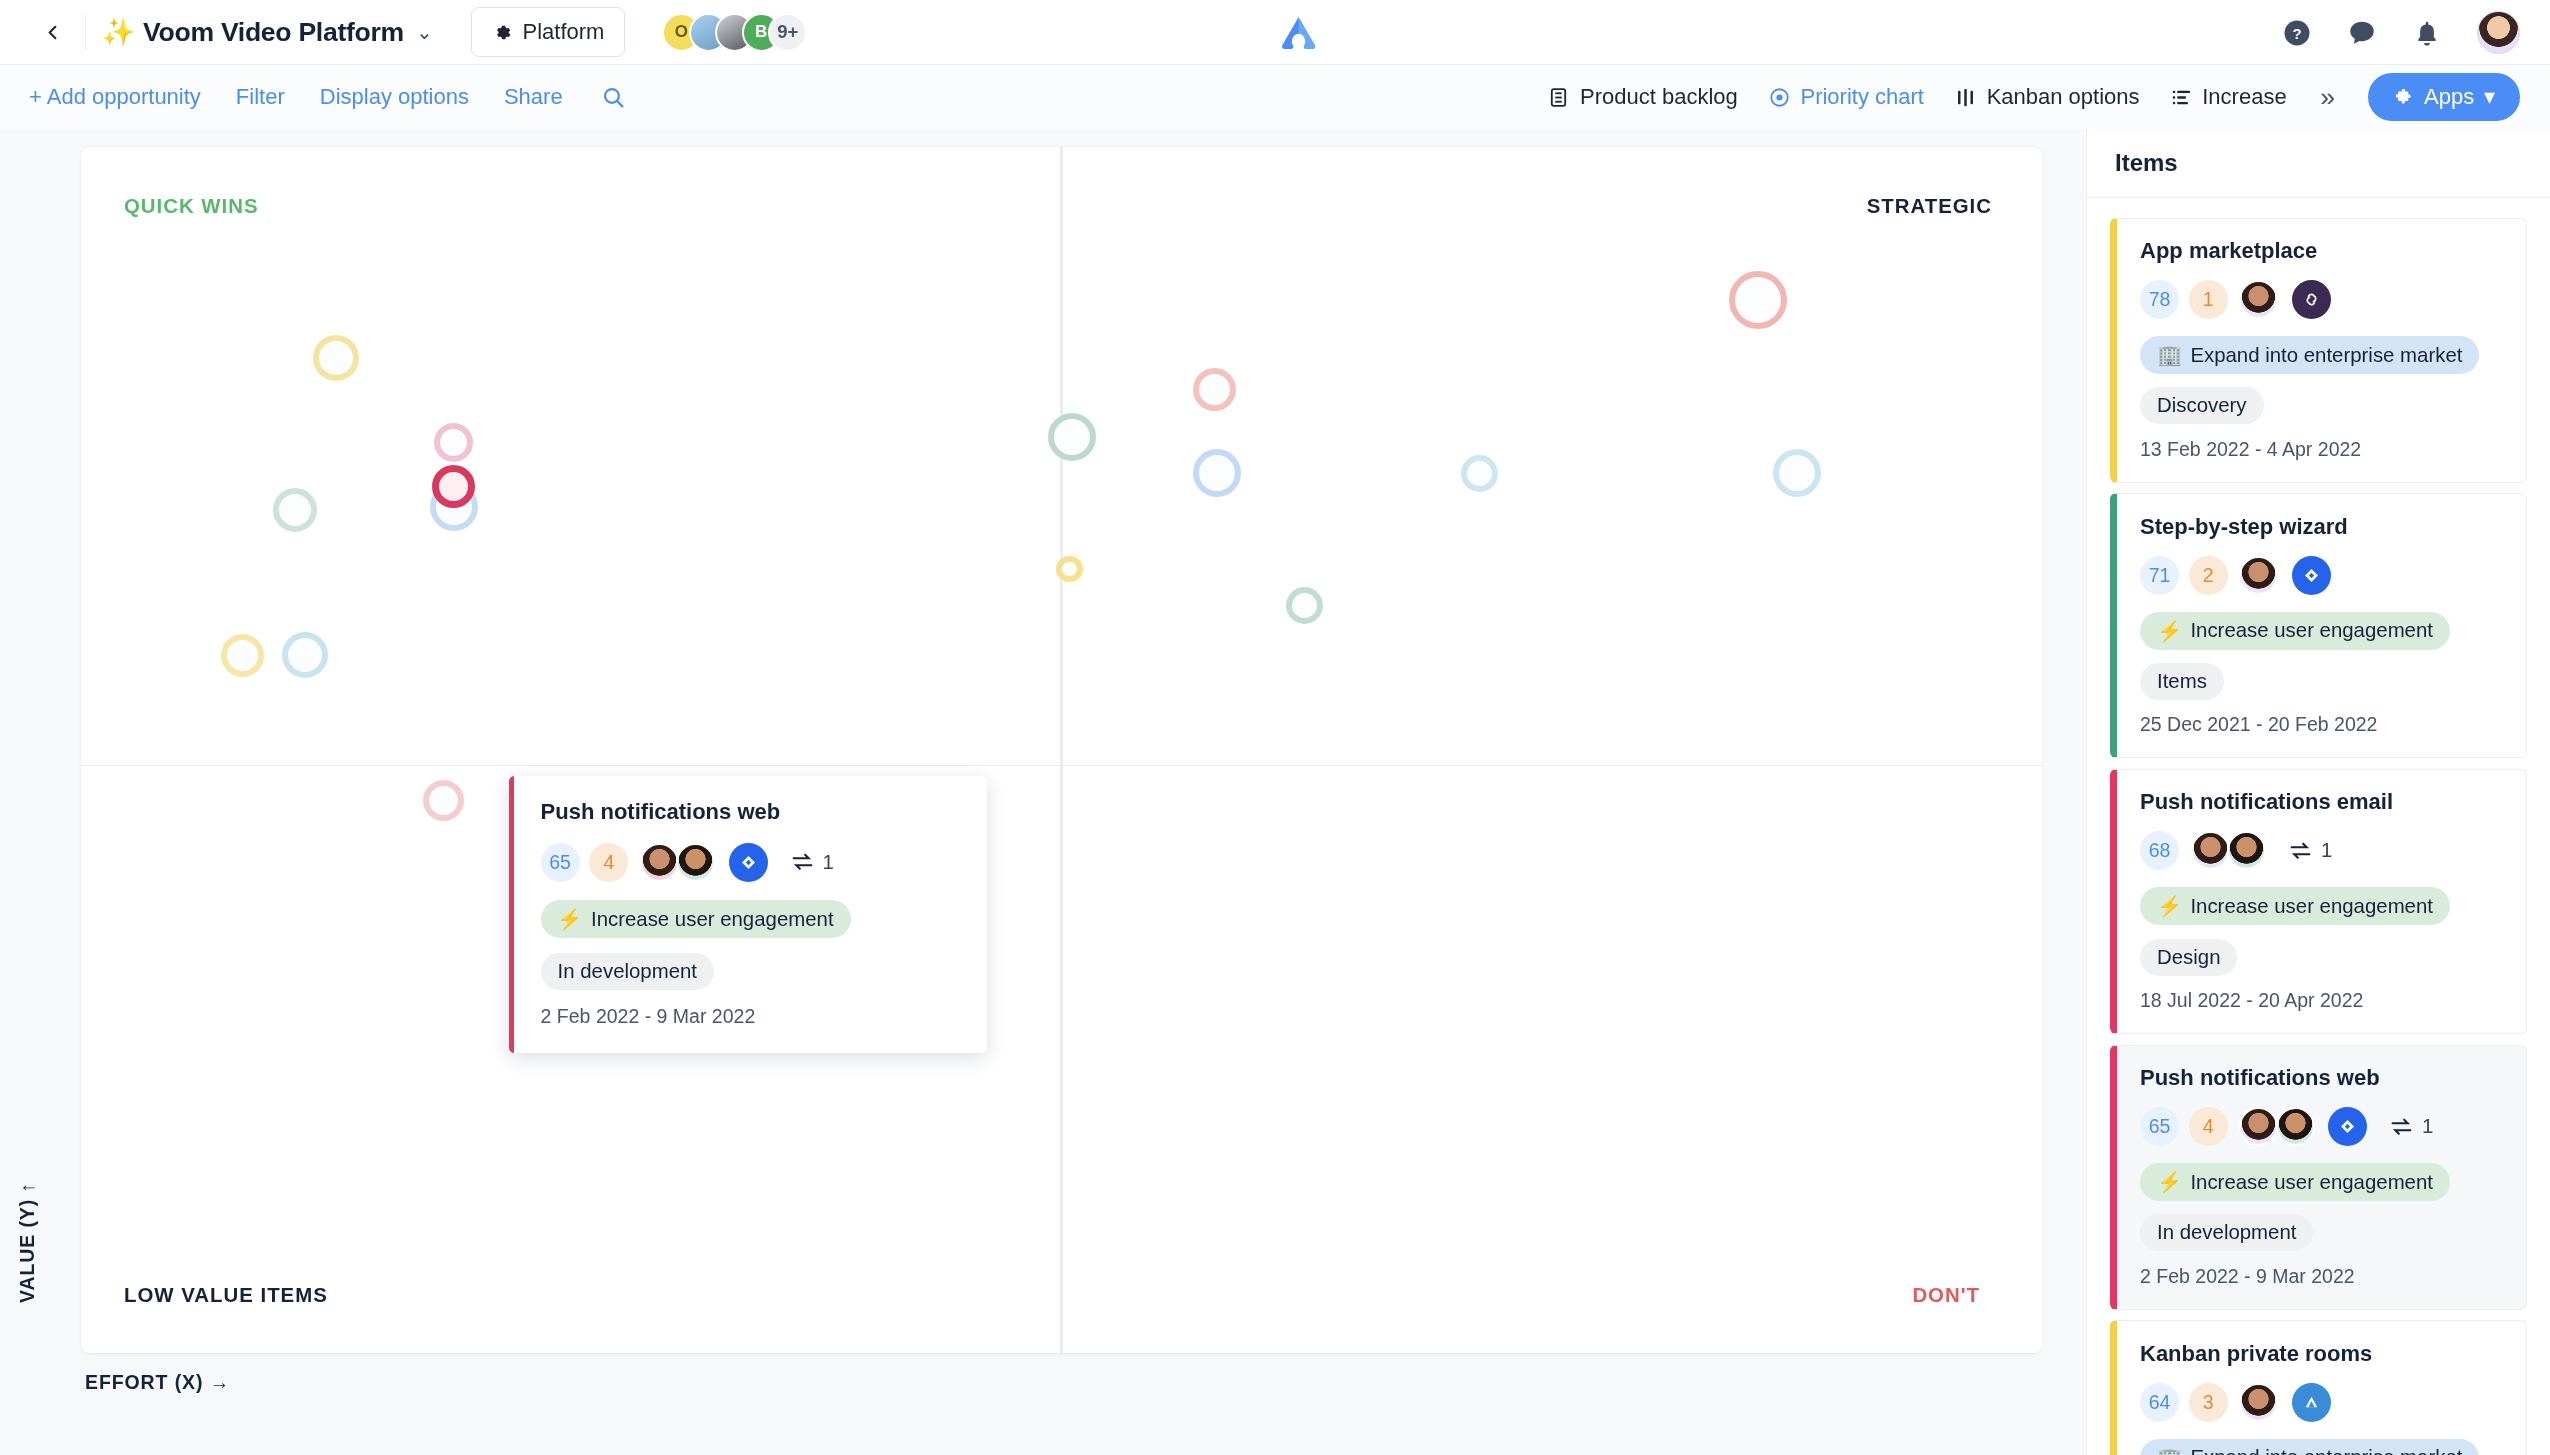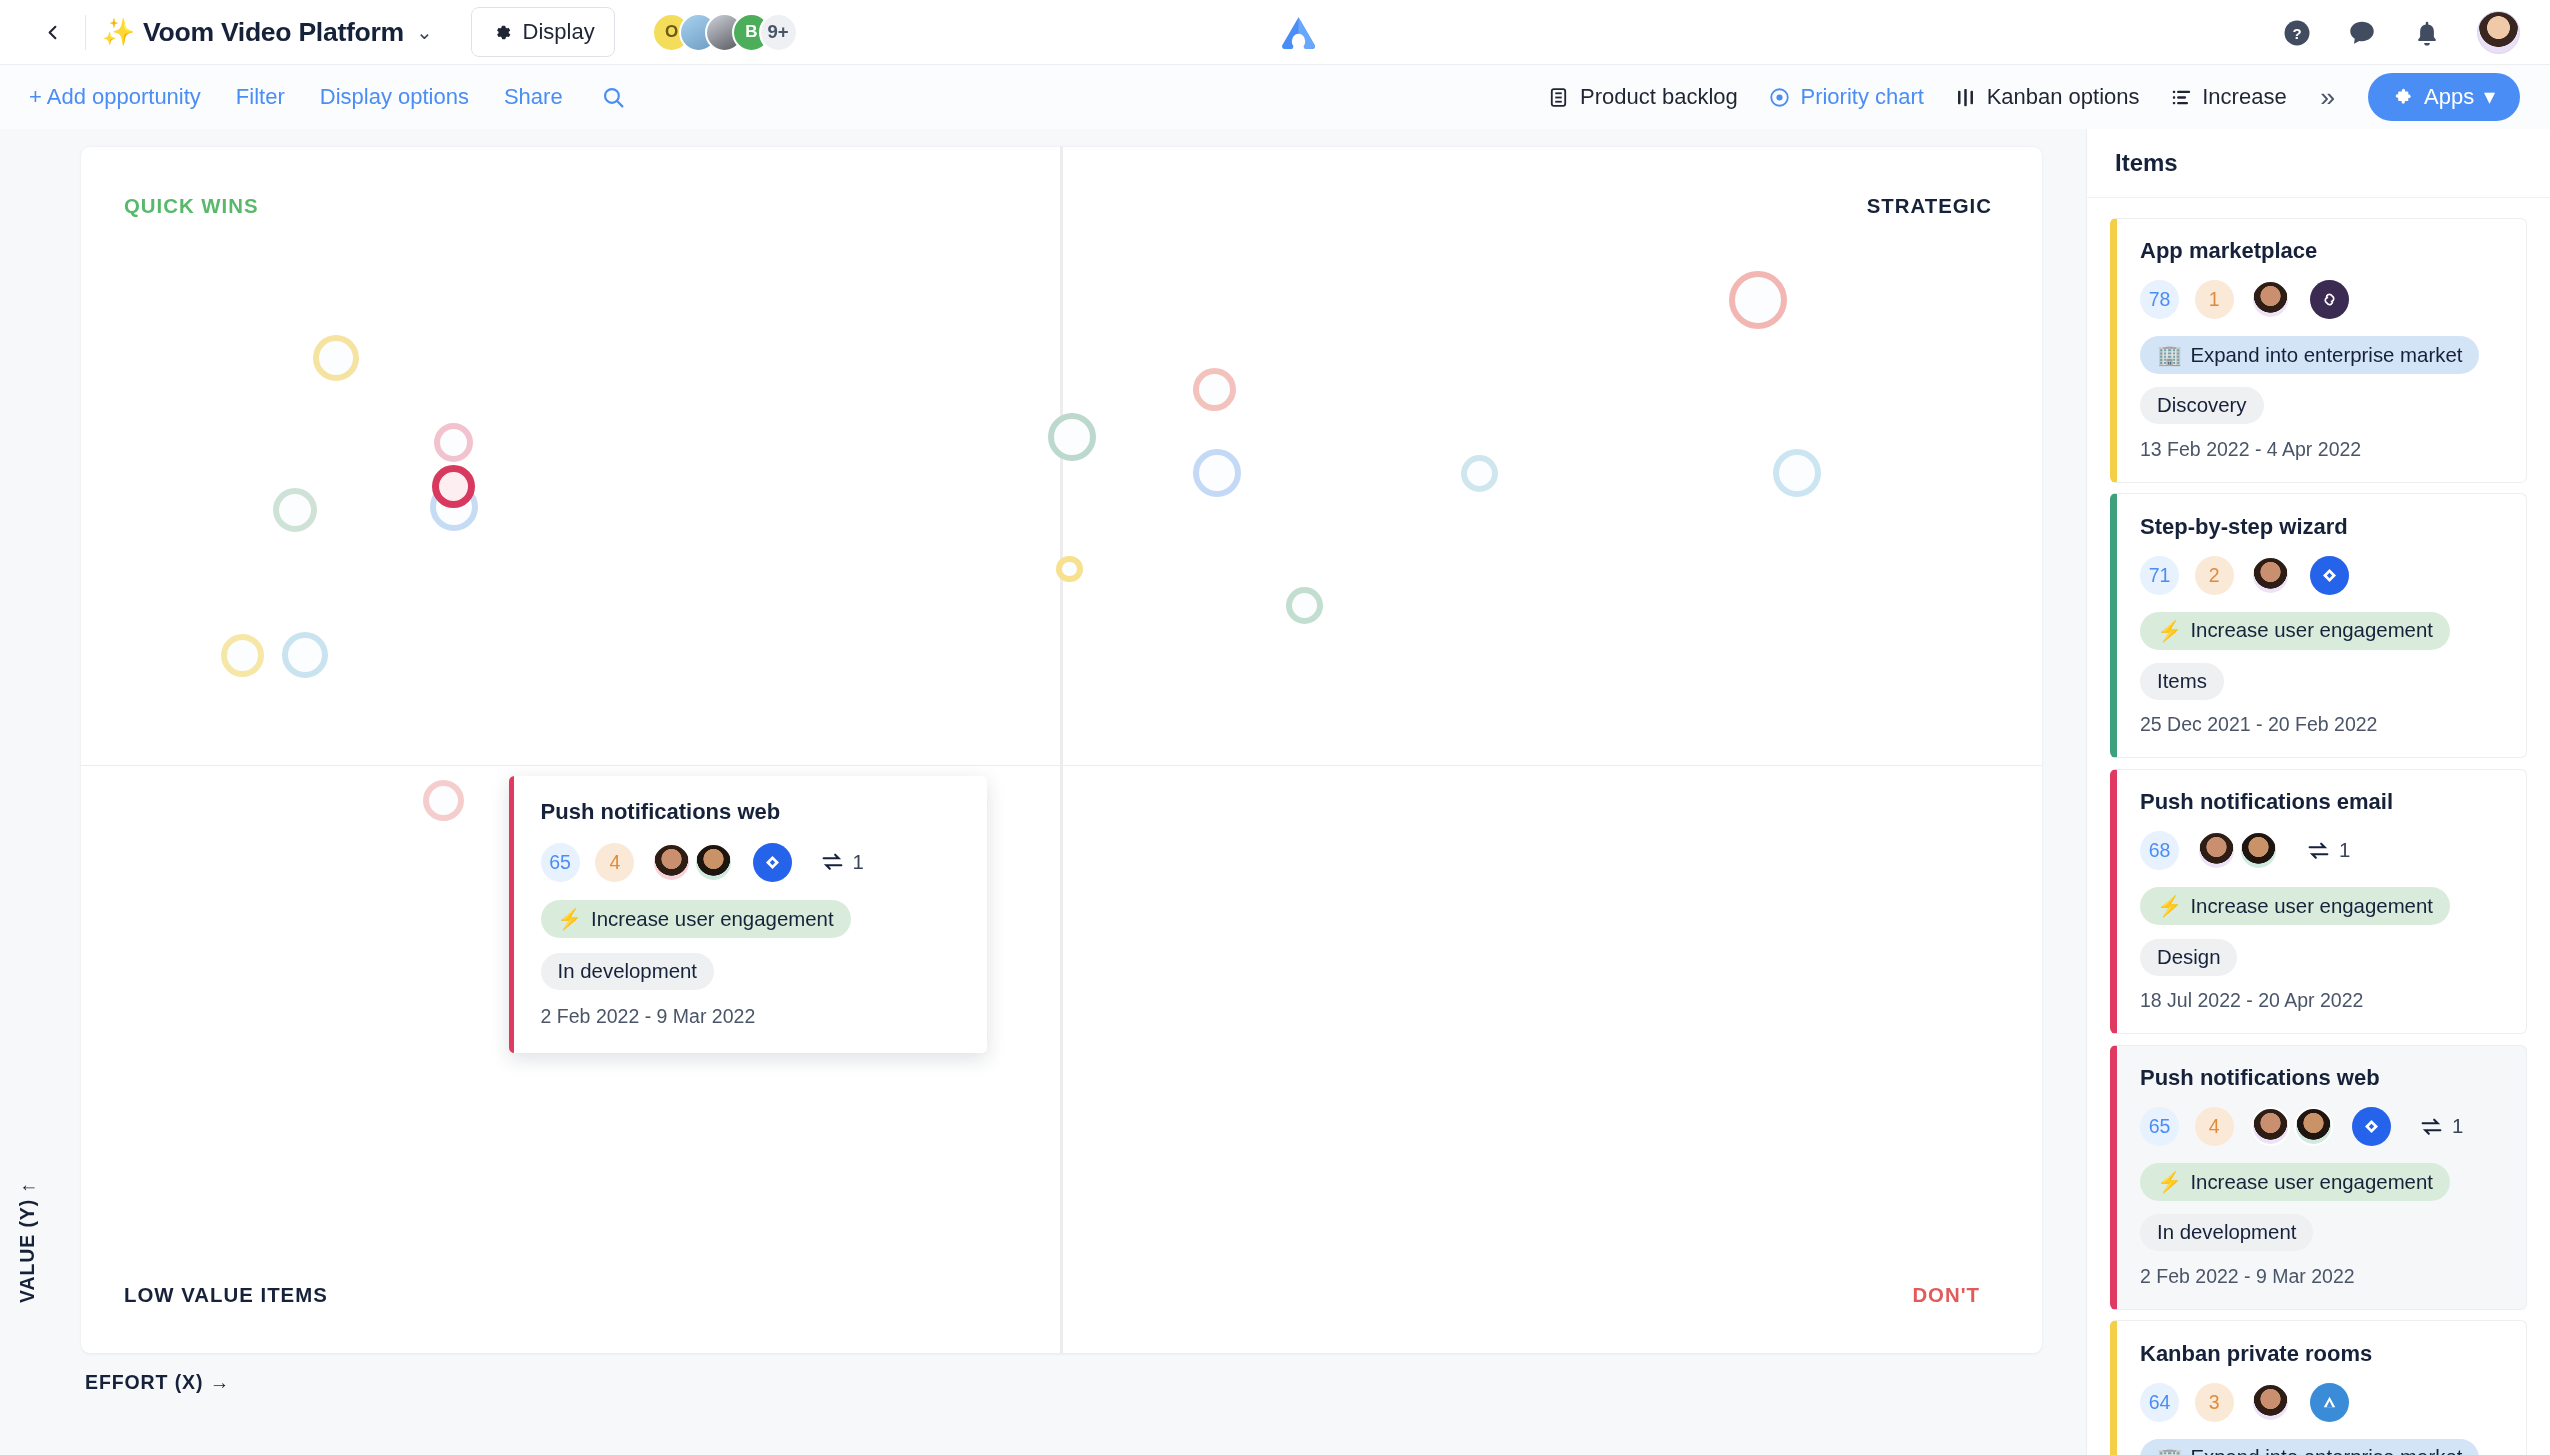--- a/index.html
+++ b/index.html
@@ -131,21 +131,21 @@
   .tooltip {
     position:absolute; left:509px; top:647px; width:478px;
     background:#ffffff; border-radius:5.3px;
     border-left:5.3px solid #e03a63;
     box-shadow:0 5.3px 19.5px rgba(22,33,58,.14);
     padding:23px 26.6px 25px 26.6px; z-index:40;
   }
   .tt-title { font-size:22px; font-weight:700; color:#16213a; margin-bottom:17.7px; }
 
   
-  .meta-row { display:flex; align-items:center; gap:14px; margin-bottom:18.6px; }
+  .meta-row { display:flex; align-items:center; gap:8px; margin-bottom:18.6px; }
   .chip-round {
     width:39px; height:39px; border-radius:50%;
     display:flex; align-items:center; justify-content:center;
     font-size:19.5px; font-weight:400;
   }
   .chip-score { background:#e8f1fe; color:#4a8df5; }
   .chip-count { background:#fbe9d7; color:#e08b3a; margin-left:1.8px; }
   .mini-av {
     width:39px; height:39px; border-radius:50%;
     border:2.7px solid #fff; margin-left:-10.6px; overflow:hidden;
@@ -210,21 +210,21 @@
     <div class="proj-title">
       <span>✨</span>
       <span>Voom Video Platform</span>
       <span class="chev">⌄</span>
     </div>
     <div class="settings-btn">
       <svg class="gear" viewBox="0 0 24 24" fill="#1f2533">
           <path d="M12 8a4 4 0 100 8 4 4 0 000-8zm0 6.2A2.2 2.2 0 1112 9.8a2.2 2.2 0 010 4.4z"></path>
           <path d="M20.3 13.6l-1.2-.7a7.3 7.3 0 000-1.8l1.2-.7a.8.8 0 00.3-1l-1.3-2.3a.8.8 0 00-1-.3l-1.3.5a7.2 7.2 0 00-1.5-.9l-.2-1.3a.8.8 0 00-.8-.7h-2.6a.8.8 0 00-.8.7l-.2 1.3c-.5.2-1 .5-1.5.9l-1.3-.5a.8.8 0 00-1 .3L6 9.4a.8.8 0 00.3 1l1.2.7a7.3 7.3 0 000 1.8l-1.2.7a.8.8 0 00-.3 1l1.3 2.3c.2.3.6.5 1 .3l1.3-.5c.5.4 1 .7 1.5.9l.2 1.3c.1.4.4.7.8.7h2.6c.4 0 .7-.3.8-.7l.2-1.3c.5-.2 1-.5 1.5-.9l1.3.5c.4.2.8 0 1-.3l1.3-2.3a.8.8 0 00-.3-1z"></path>
         </svg>
-      <span>Display</span>
+      <span>Platform</span>
     </div>
     <div class="avatar-stack">
       <div class="av" style="background:#f4dd5a;color:#6b5a10;">O</div>
       <div class="av" style="background:linear-gradient(150deg,#a8d2ef,#6e9bc2);"></div>
       <div class="av" style="background:linear-gradient(150deg,#cfd3d9,#55595f);"></div>
       <div class="av" style="background:#4cae5a;">B</div>
       <div class="av more">9+</div>
     </div>
 
     <div class="logo-center">

